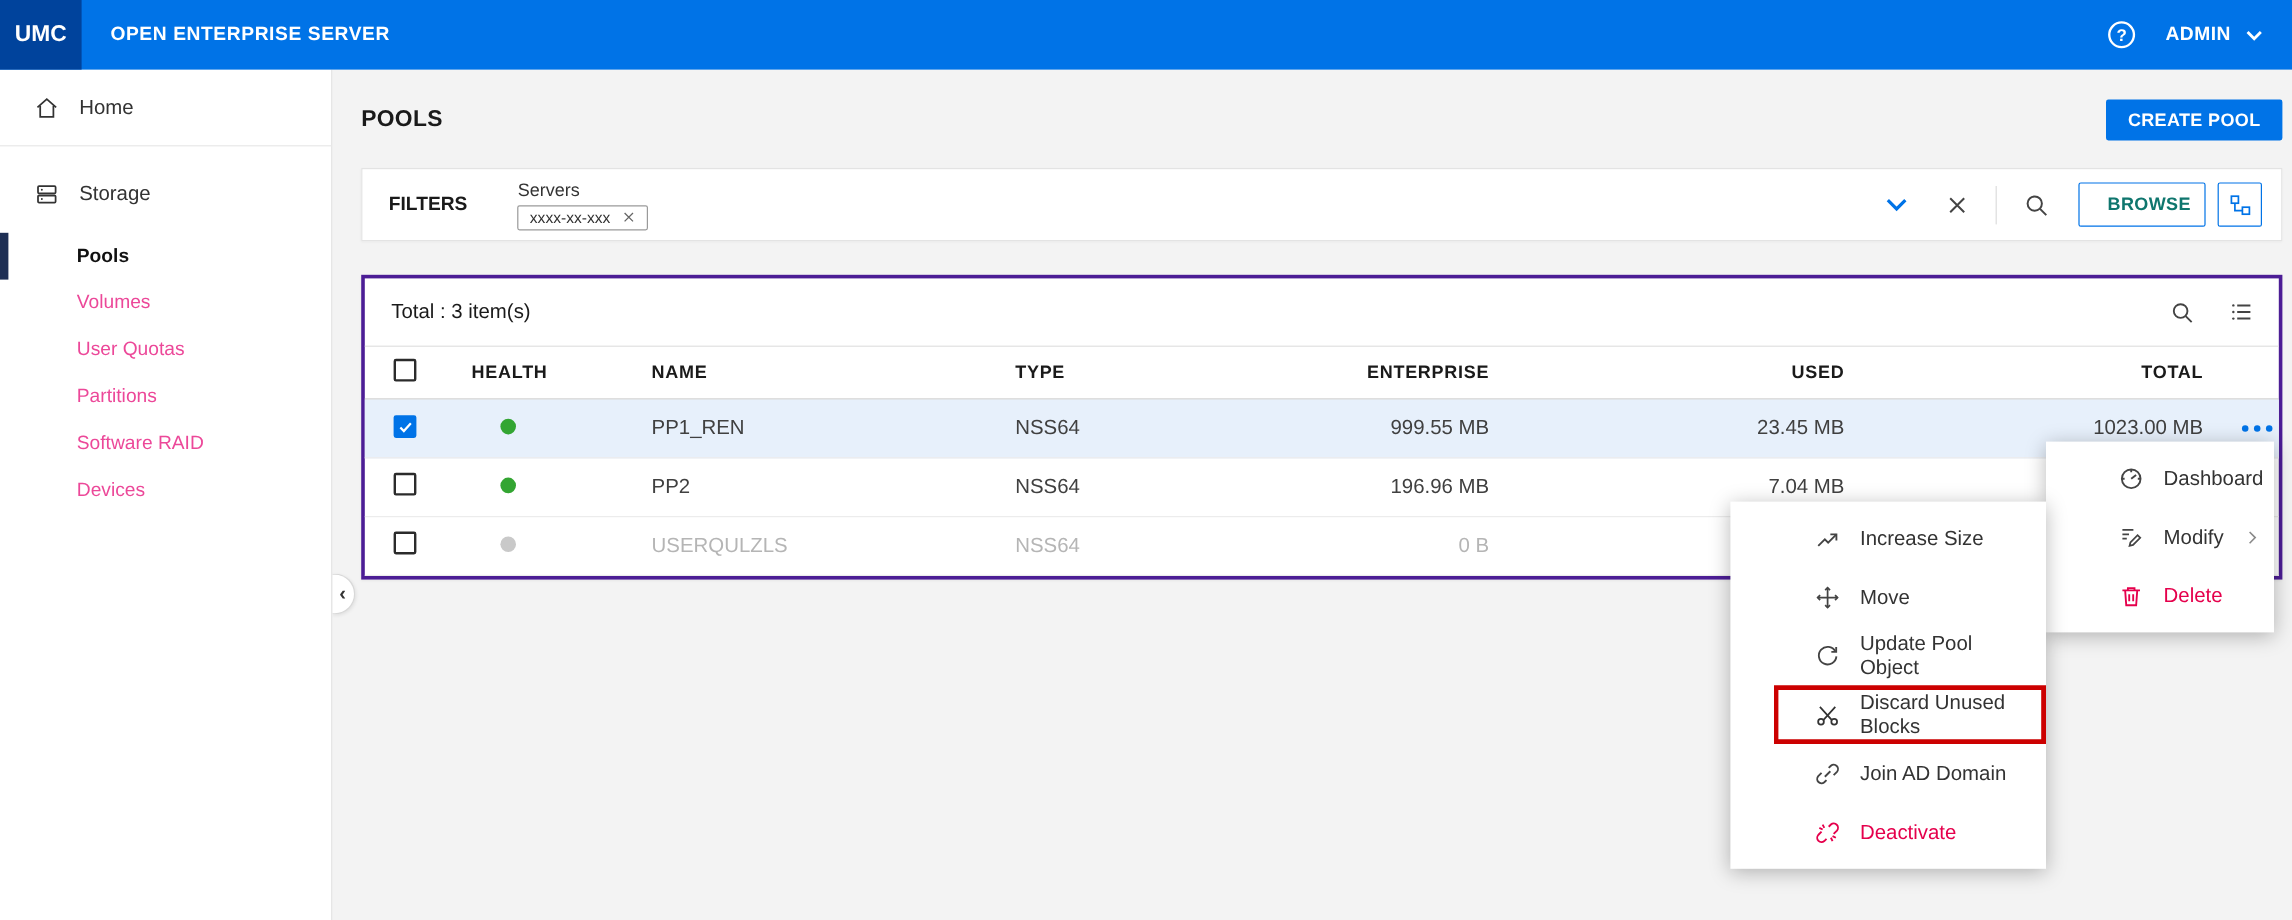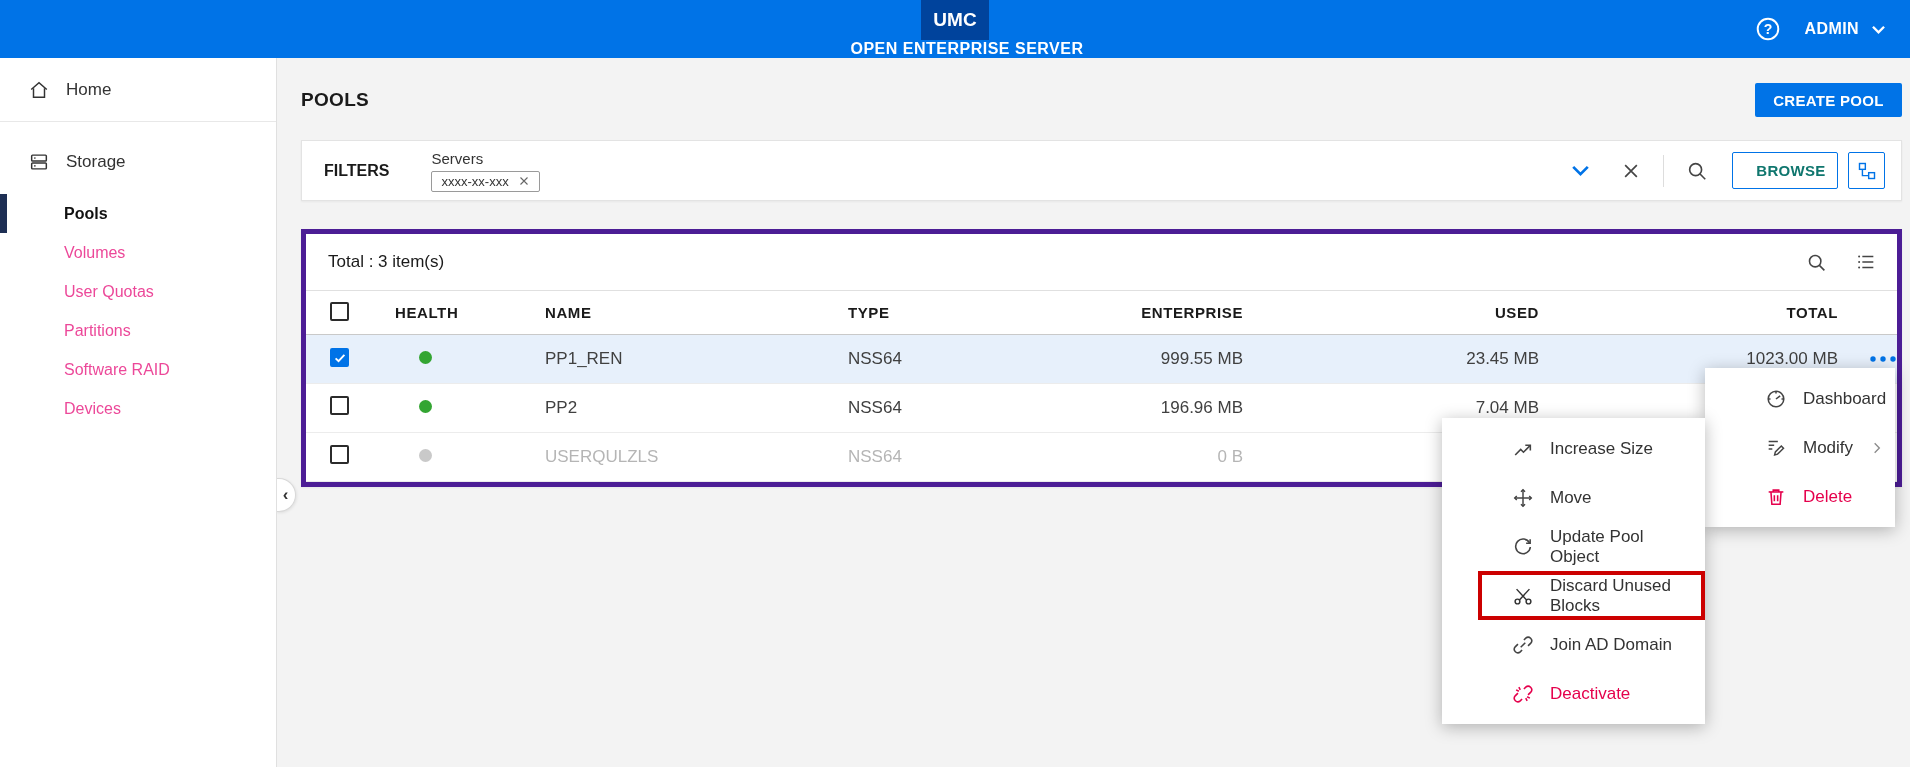--- a/index.html
+++ b/index.html
@@ -6,21 +6,21 @@
   html,body { width:1910px; height:767px; }
   body {
     font-family: "Liberation Sans", sans-serif;
     background: #f3f3f3;
     position: relative;
     overflow: hidden;
     color: #333;
   }
 
   
-  .topbar { position:absolute; top:0; left:0; width:1910px; height:58px; background:#0073e7; display:flex; align-items:center; z-index:20;flex-direction:column; }
+  .topbar { position:absolute; top:0; left:0; width:1910px; height:58px; background:#0073e7; display:flex; align-items:center; z-index:20; }
   .umc-box { width:68px; height:58px; background:#00439c; color:#fff; font-weight:bold; font-size:19px; display:flex; align-items:center; justify-content:center; }
   .product { margin-left:24px; color:#fff; font-weight:bold; font-size:16px; letter-spacing:.5px; }
   .topbar-right { position:absolute; right:22px; top:0; height:58px; display:flex; align-items:center; gap:24px; }
   .admin-menu { display:flex; align-items:center; gap:10px; cursor:pointer; }
   .admin-label { color:#fff; font-weight:bold; font-size:16px; letter-spacing:.4px; }
 
   
   .sidebar { position:absolute; top:58px; left:0; width:277px; bottom:0; background:#fff; border-right:1px solid #e0e0e0; z-index:5; }
   .nav-row { display:flex; align-items:center; gap:16px; padding-left:28px; font-size:17px; color:#333; cursor:pointer; }
   .nav-home { height:64px; border-bottom:1px solid #e8e8e8; }
@@ -42,21 +42,21 @@
   .chip { display:inline-flex; align-items:center; gap:9px; border:1px solid #9a9a9a; border-radius:2px; padding:2px 9px; font-size:13px; color:#333; width:fit-content; background:#fff; }
   .chip-close { display:flex; cursor:pointer; }
   .filters-right { margin-left:auto; display:flex; align-items:center; margin-right:16px; }
   .icon-btn { background:none; border:none; display:flex; align-items:center; justify-content:center; cursor:pointer; padding:0; }
   .v-divider { width:1px; height:32px; background:#ddd; margin:0 22px; }
   .chev-blue { margin-right:28px; }
   .browse-btn { width:106px; height:37px; background:#fff; border:1px solid #0073e7; border-radius:2px; color:#0f766e; font-family:"Liberation Sans",sans-serif; font-weight:bold; font-size:15px; letter-spacing:.3px; margin-left:24px; cursor:pointer;padding-left:12px; }
   .tree-btn { width:37px; height:37px; background:#fff; border:1px solid #0073e7; border-radius:2px; margin-left:10px; display:flex; align-items:center; justify-content:center; cursor:pointer; }
 
   
-  .table-card { position:absolute; left:301px; top:229px; width:1601px; background:#fff; border:5px solid #4c1d95; box-shadow:0 1px 2px rgba(0,0,0,.05); }
+  .table-card { position:absolute; left:301px; top:229px; width:1601px; background:#fff; border:3px solid #4c1d95; box-shadow:0 1px 2px rgba(0,0,0,.05); }
   .table-toolbar { height:57px; display:flex; align-items:center; border-bottom:1px solid #e0e0e0; }
   .total-label { margin-left:22px; font-size:17px; color:#1a1a1a; }
   .toolbar-right { margin-left:auto; margin-right:20px; display:flex; align-items:center; gap:28px; }
 
   .tgrid { display:grid; grid-template-columns:65px 150px 303px 200px 195px 296px 299px 1fr; align-items:center; padding-left:24px; }
   .thead { height:44px; border-bottom:1px solid #c9c9c9; font-weight:bold; font-size:15px; letter-spacing:.6px; color:#1a1a1a; }
   .trow { height:49px; border-bottom:1px solid #ececec; font-size:17px; color:#404040; }
   .trow.selected { background:#e7f0fb; }
   .trow.disabled .cell { color:#b5b5b5; }
   .cell.num { text-align:right; }

